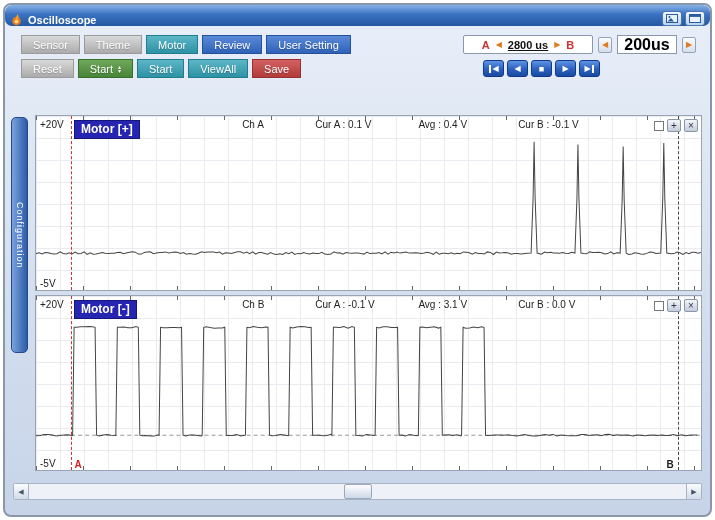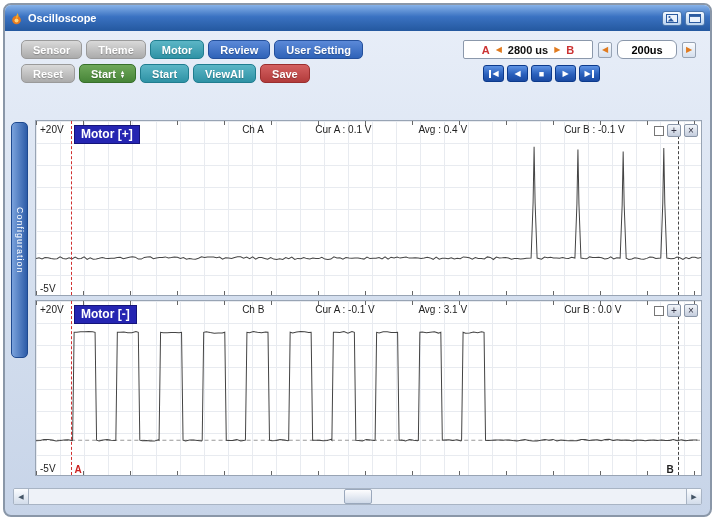--- a/index.html
+++ b/index.html
@@ -1,71 +1,71 @@
 <!DOCTYPE html>
 <html><head>
 <meta charset="utf-8">
 <style>
   html,body{margin:0;padding:0;background:#fff;font-family:"Liberation Sans",sans-serif;}
   .stage{position:relative;width:715px;height:520px;background:#fff;overflow:hidden;}
   .window{position:absolute;left:3px;top:3px;width:705px;height:510px;border:2px solid #8a97a8;
           border-radius:8px;background:linear-gradient(180deg,#e9eff9 0%,#d3deee 60%,#c7d4e8 100%);overflow:hidden;}
   
-  .titlebar{height:26px;display:flex;align-items:center;padding:0 5px;
-            background:linear-gradient(180deg,#86b2e8 0%,#3a72c2 45%,#24589f 100%);}
+  .titlebar{height:21px;display:flex;align-items:flex-end;padding:0 5px;
+            background:linear-gradient(180deg,#86b2e8 0%,#3a72c2 45%,#24589f 100%);border-radius:7px;}
   .app-icon{width:13px;height:13px;margin-right:5px;flex:0 0 auto;}
   .title{color:#fff;font-size:11px;font-weight:bold;flex:1;}
   .tbtn{width:20px;height:15px;margin-left:3px;border:1px solid #4d77ac;border-radius:3px;
         background:linear-gradient(180deg,#f2f8ff,#b9d2ee);display:flex;align-items:center;justify-content:center;padding:0;}
   
   .toolbar{height:89px;display:flex;justify-content:space-between;align-items:flex-start;
            padding:9px 14px 0 16px;box-sizing:border-box;}
   .btn-rows{display:flex;flex-direction:column;gap:5px;}
   .btn-row{display:flex;gap:4px;}
-  .tb{height:19px;padding:8px 11px;font-size:11px;font-weight:bold;color:#fff;border-radius:5px;
+  .tb{height:19px;padding:8px 11px;font-size:11px;font-weight:normal;color:#fff;border-radius:0;
       font-family:"Liberation Sans",sans-serif;text-shadow:0 1px 1px rgba(0,0,0,.25);display:inline-flex;align-items:center;}
   .tb.gray {background:linear-gradient(180deg,#d9d9d9,#ababab);border:1px solid #9a9a9a;}
   .tb.teal {background:linear-gradient(180deg,#5cb6c6,#2e92a5);border:1px solid #207d8f;}
   .tb.blue {background:linear-gradient(180deg,#5b89d8,#2f63b8);border:1px solid #24509c;}
   .tb.green{background:linear-gradient(180deg,#6fa85a,#478538);border:1px solid #38702b;}
   .tb.red  {background:linear-gradient(180deg,#d46161,#b23b3b);border:1px solid #9a2f2f;}
   .spin{display:inline-flex;flex-direction:column;margin-left:5px;font-size:6px;line-height:4px;}
   .spin i{font-style:normal;}
   .right-controls{display:flex;flex-direction:column;gap:6px;align-items:flex-start;}
   .time-row{display:flex;align-items:center;gap:5px;}
   .interval-box{height:17px;min-width:116px;background:#fff;border:1px solid #8b98ab;border-radius:2px;
                 display:flex;align-items:center;justify-content:center;gap:6px;font-size:11px;padding:0 6px;}
   .mk{font-weight:bold;font-size:11px;color:#c33;}
   .oarr{color:#e07a1e;font-size:8px;background:none;border:none;padding:0;}
-  .interval{font-weight:bold;color:#111;}
+  .interval{font-weight:bold;color:#111;text-decoration:underline;}
   .step-btn{width:14px;height:16px;border:1px solid #97a3b4;border-radius:2px;color:#e07a1e;font-size:8px;
             background:linear-gradient(180deg,#fbfdff,#d4deec);display:flex;align-items:center;justify-content:center;padding:0;}
-  .timebase-box{width:58px;height:17px;background:#fff;border:1px solid #8b98ab;border-radius:6px;
-                display:flex;align-items:center;justify-content:center;font-size:11px;font-weight:bold;}
+  .timebase-box{width:58px;height:17px;background:#fff;border:1px solid #8b98ab;border-radius:0;
+                display:flex;align-items:center;justify-content:center;font-size:16px;font-weight:bold;}
   .playback-row{display:flex;gap:3px;margin-left:20px;}
   .pbtn{width:21px;height:17px;border:1px solid #0c3a8c;border-radius:3px;color:#fff;font-size:8px;
         background:linear-gradient(180deg,#5e93e4 0%,#2a60bc 55%,#1a4aa2 100%);
         display:inline-flex;align-items:center;justify-content:center;padding:0;}
   .pbtn .bar{width:2px;height:8px;background:#fff;display:inline-block;margin:0 1px;}
   .pbtn.stop{font-size:9px;}
   
   .main{position:relative;margin:0 8px 0 30px;}
   .config-tab{position:absolute;left:-24px;top:2px;width:17px;height:236px;border-radius:5px;
               background:linear-gradient(90deg,#7aa2dc,#2d5ca8);color:#fff;font-size:9px;letter-spacing:1px;
               writing-mode:vertical-rl;display:flex;align-items:center;justify-content:center;border:1px solid #1f4a90;box-sizing:border-box;}
   .panel{position:relative;height:176px;background:#fff;border:1px solid #98a4b4;margin-bottom:4px;overflow:hidden;box-sizing:border-box;
          background-image:repeating-linear-gradient(to right,#e8ebf0 0 1px,transparent 1px 24px),
                           repeating-linear-gradient(to bottom,#e8ebf0 0 1px,transparent 1px 22px);}
   .ticks{position:absolute;left:0;right:0;height:4px;
          background-image:repeating-linear-gradient(to right,#666 0 1px,transparent 1px 47px);}
   .ticks.top{top:0;} .ticks.bot{bottom:0;}
   svg.wave{position:absolute;left:0;top:0;width:100%;height:100%;}
   .plbl{position:absolute;font-size:10px;color:#222;white-space:nowrap;}
   .vmax{left:4px;top:3px;} .vmin{left:4px;bottom:1px;}
-  .chan{left:31%;top:3px;} .cura{left:42%;top:3px;} .avg{left:57.5%;top:3px;} .curb{left:72.5%;top:3px;margin-left:46px;}
+  .chan{left:31%;top:3px;} .cura{left:42%;top:3px;} .avg{left:57.5%;top:3px;} .curb{left:72.5%;top:3px;}
   .badge{position:absolute;left:38px;top:4px;background:#2525b2;color:#fff;font-size:12px;font-weight:bold;
          padding:1px 6px 2px;border:1px solid #14147a;}
   .panel-controls{position:absolute;right:3px;top:3px;display:flex;gap:3px;align-items:center;}
   .chk{width:10px;height:10px;background:#fff;border:1px solid #777;padding:0;}
   .mini{width:14px;height:13px;font-size:10px;line-height:10px;text-align:center;color:#334;padding:0;
         background:linear-gradient(180deg,#f3f6fa,#c4cddd);border:1px solid #8a96a8;border-radius:2px;}
   .cursor{position:absolute;top:0;bottom:0;width:0;}
   .cursor.a{border-left:1px dashed #d03030;}
   .cursor.b{border-left:1px dashed #444;}
   .marker{position:absolute;bottom:0;font-size:10px;font-weight:bold;}

